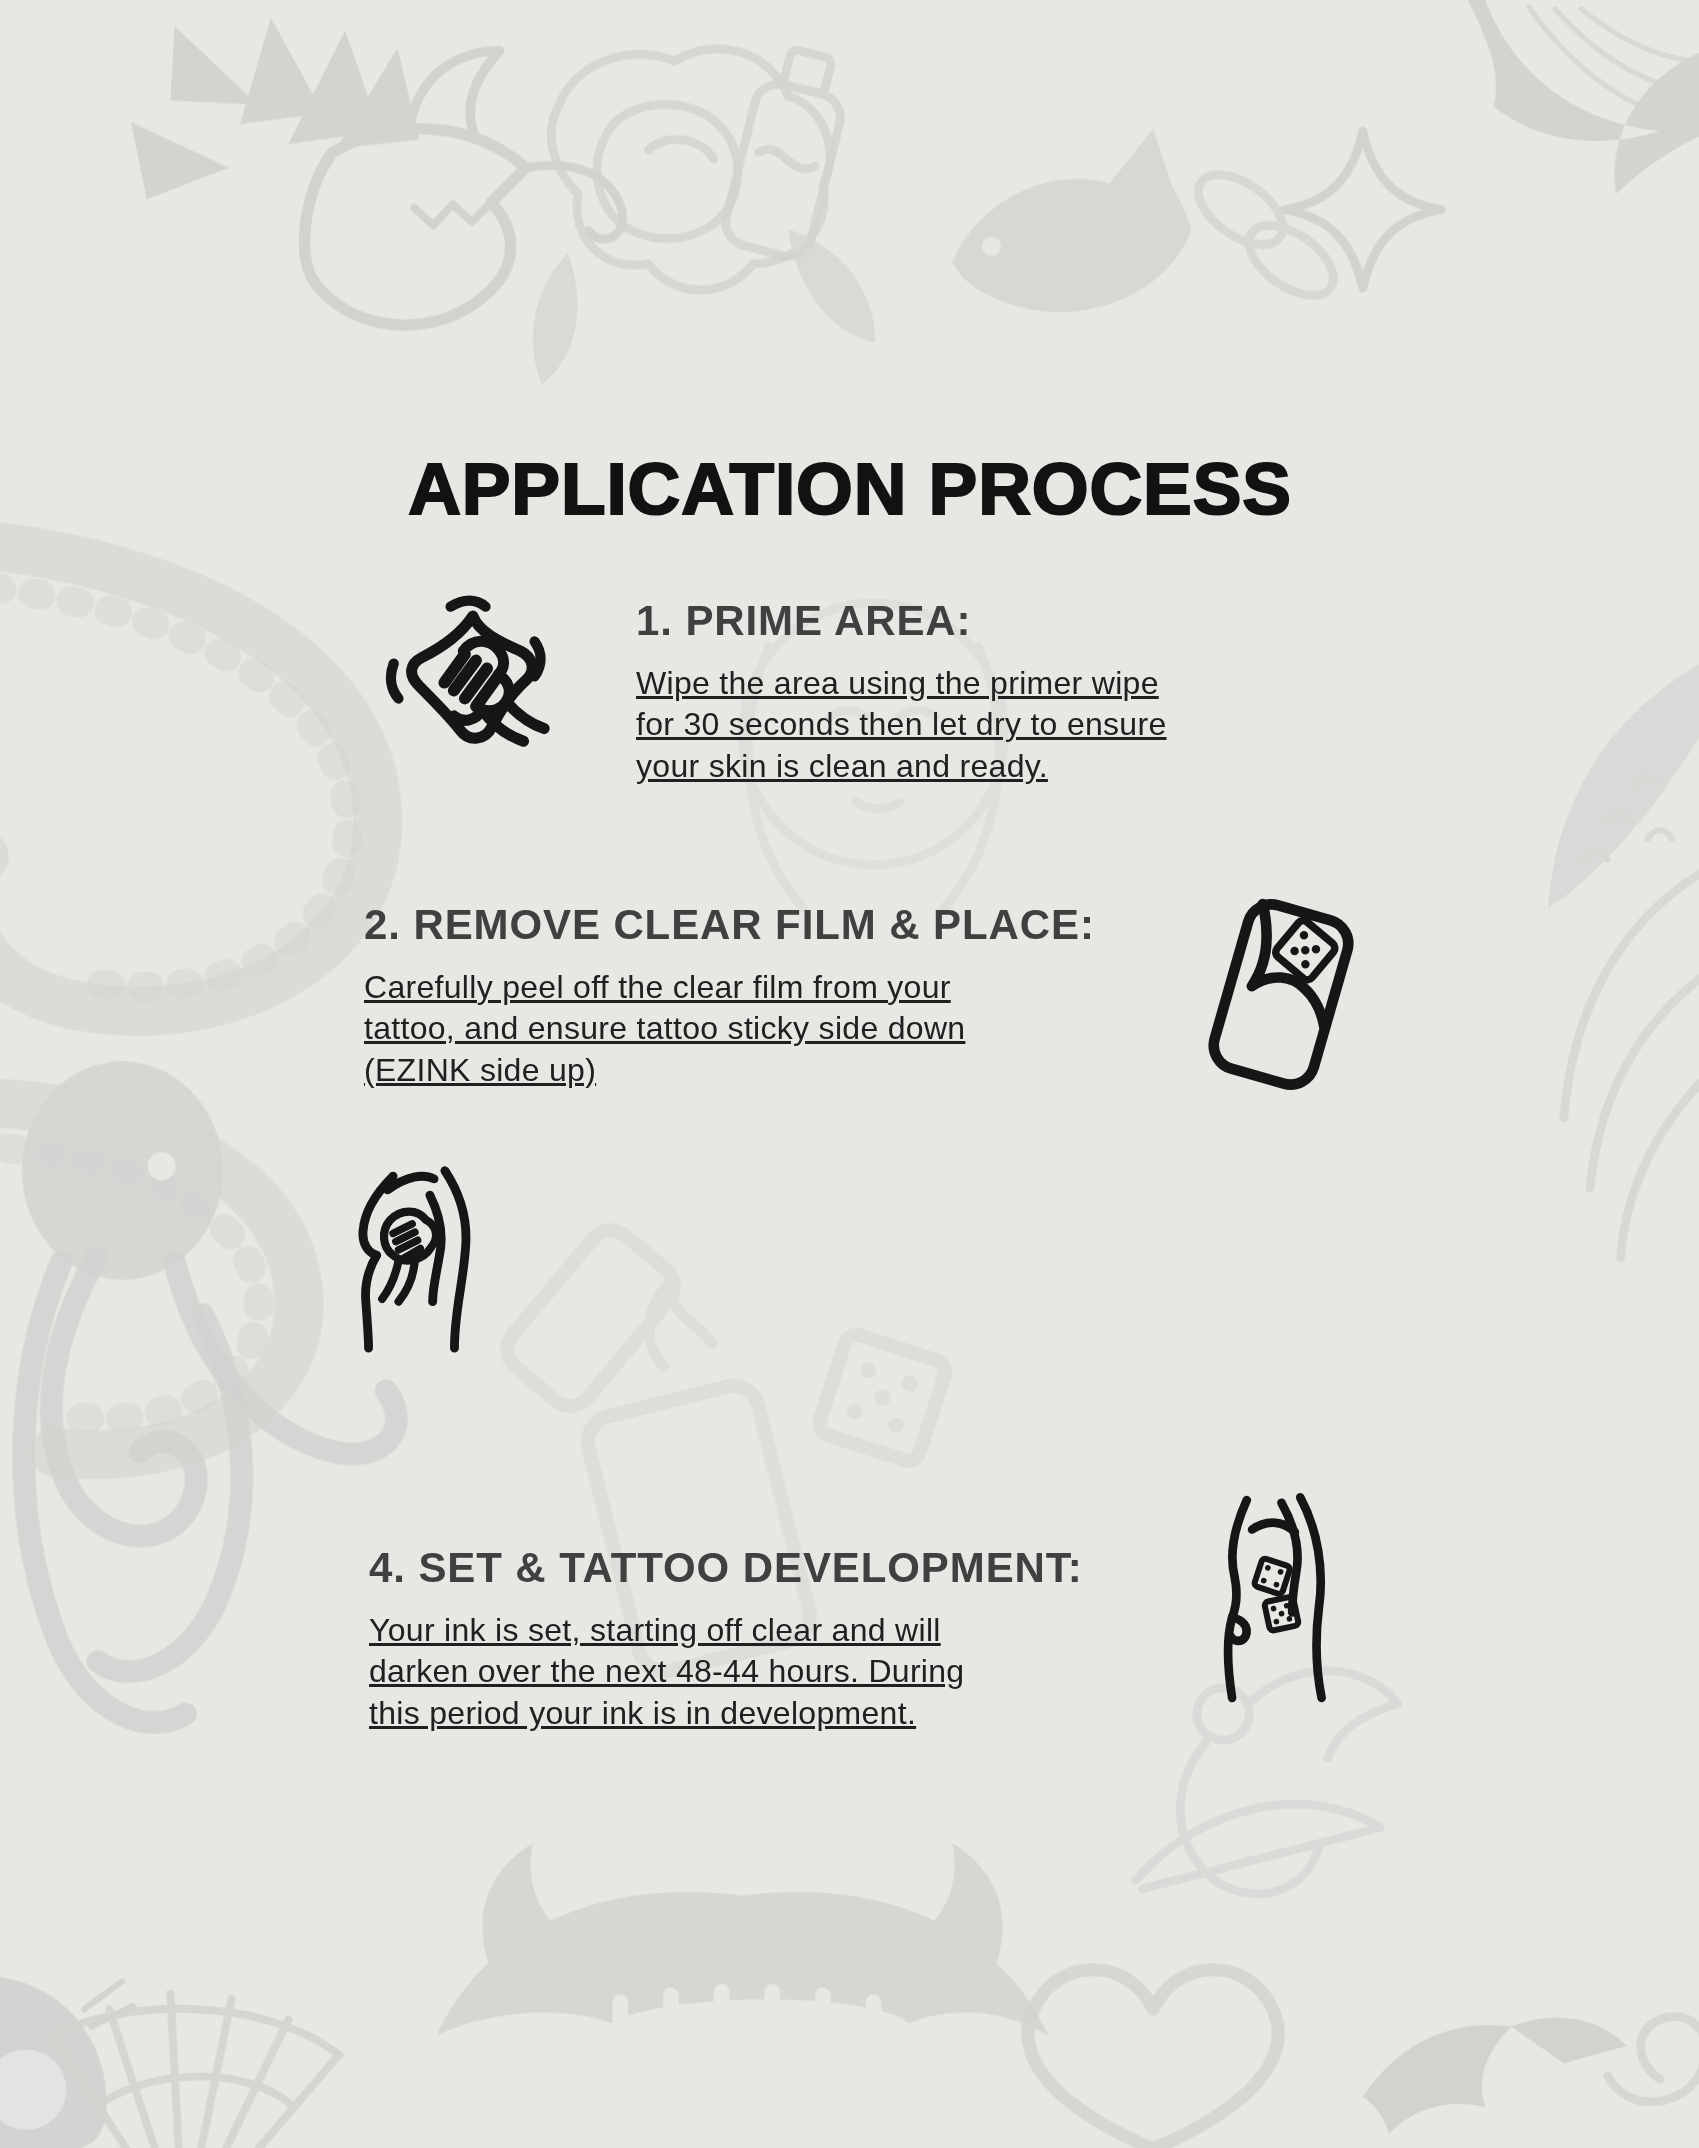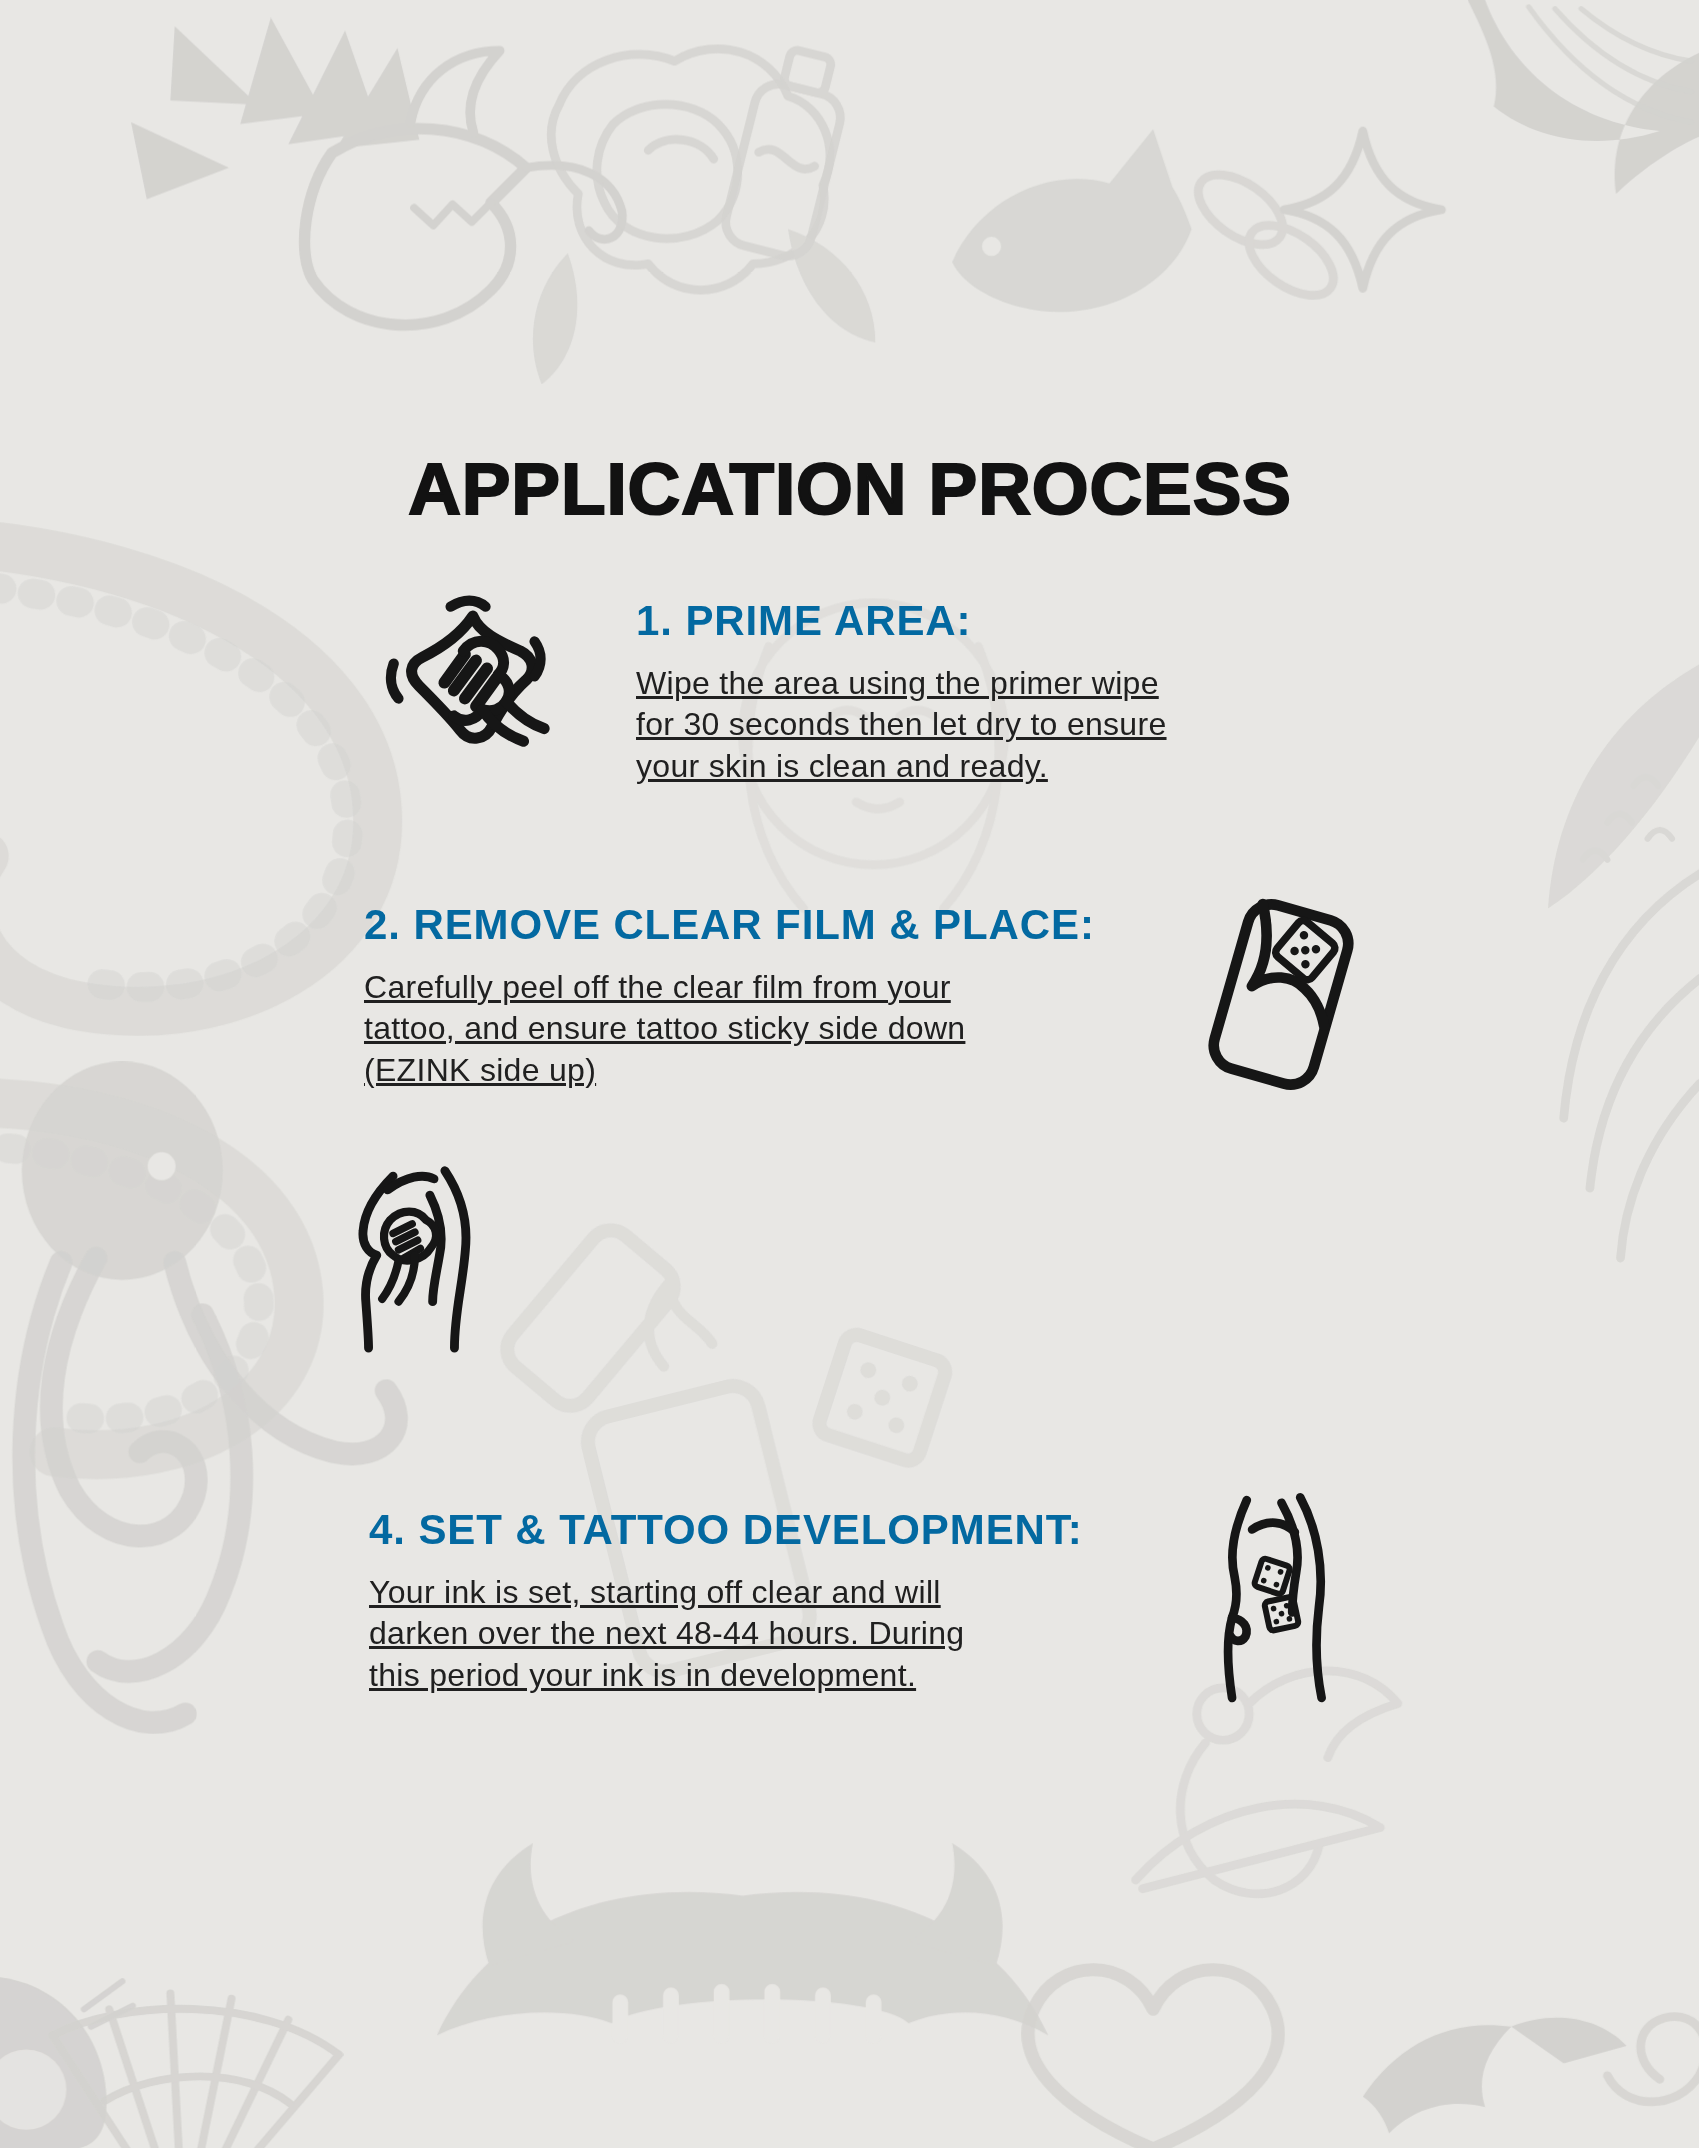--- a/index.html
+++ b/index.html
@@ -24,21 +24,21 @@
     letter-spacing:0.9px;
     color:#121212;
     -webkit-text-stroke:2.1px #121212;
   }
   .step{position:absolute;}
   .step-text{position:absolute;}
   .step-heading{
     font-size:42px;
     font-weight:bold;
     letter-spacing:0.9px;
-    color:#0369a1;
+    color:#404040;
     white-space:nowrap;
   }
   .step-body{
     margin-top:17.5px;
     font-size:32px;
     line-height:1.30;
     letter-spacing:0.3px;
     color:#202020;
     white-space:pre-line;
     text-decoration:underline;
@@ -235,21 +235,21 @@
             <path stroke-width="5.5" d="M36,52 L50,45 M38,58 L52,51 M40,64 L54,57 M44,70 L56,63"></path>
             <path stroke-width="6" d="M40,72 C38,82 34,92 28,100 M52,68 C52,80 48,92 40,102"></path>
           </g>
         </svg>
       </div>
       <div class="step-text" style="left:590px;top:1167px;width:821px;">
       </div>
     </div>
 
     <div class="step">
-      <div class="step-text" style="left:369px;top:1506px;width:838px;">
+      <div class="step-text" style="left:369px;top:1544px;width:838px;">
         <div class="step-heading">4. SET &amp; TATTOO DEVELOPMENT:</div>
         <div class="step-body">Your ink is set, starting off clear and will
 darken over the next 48-44 hours. During
 this period your ink is in development.</div>
       </div>
       <div class="step-icon" style="left:1204px;top:1490px;width:147px;height:218px;">
         <svg viewBox="0 0 110 160">
           <g class="ink" stroke-width="6.5">
             <path d="M32,6 C22,28 19,48 23,64 C25,74 25,84 21,94 C17,108 17,128 21,154"></path>
             <path d="M21,94 C29,95 34,101 31,108 C28,113 22,112 20,108"></path>

